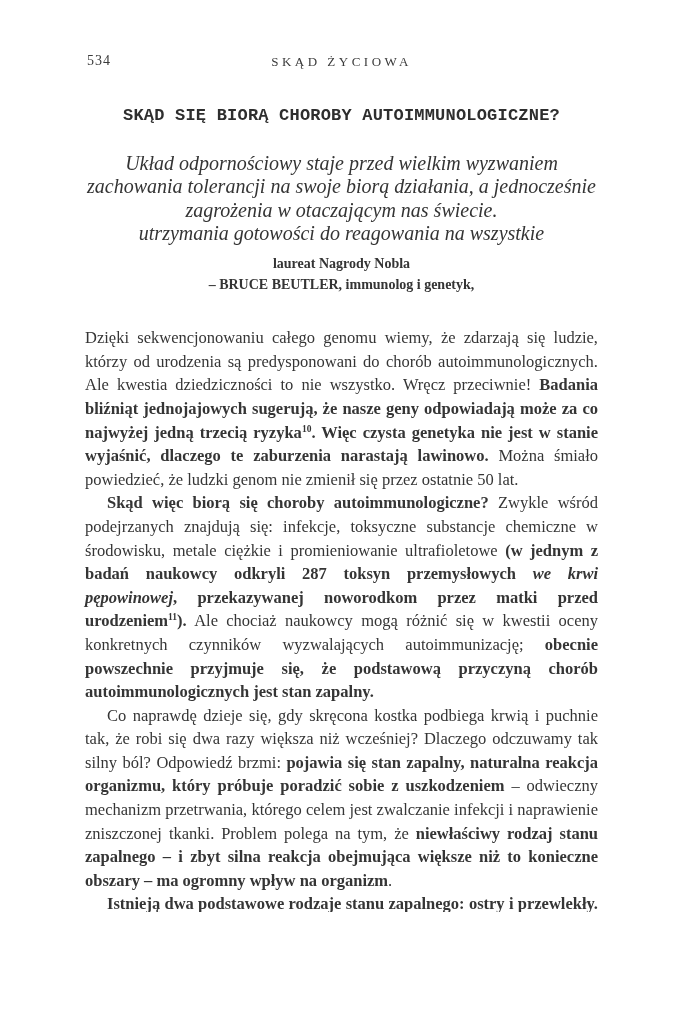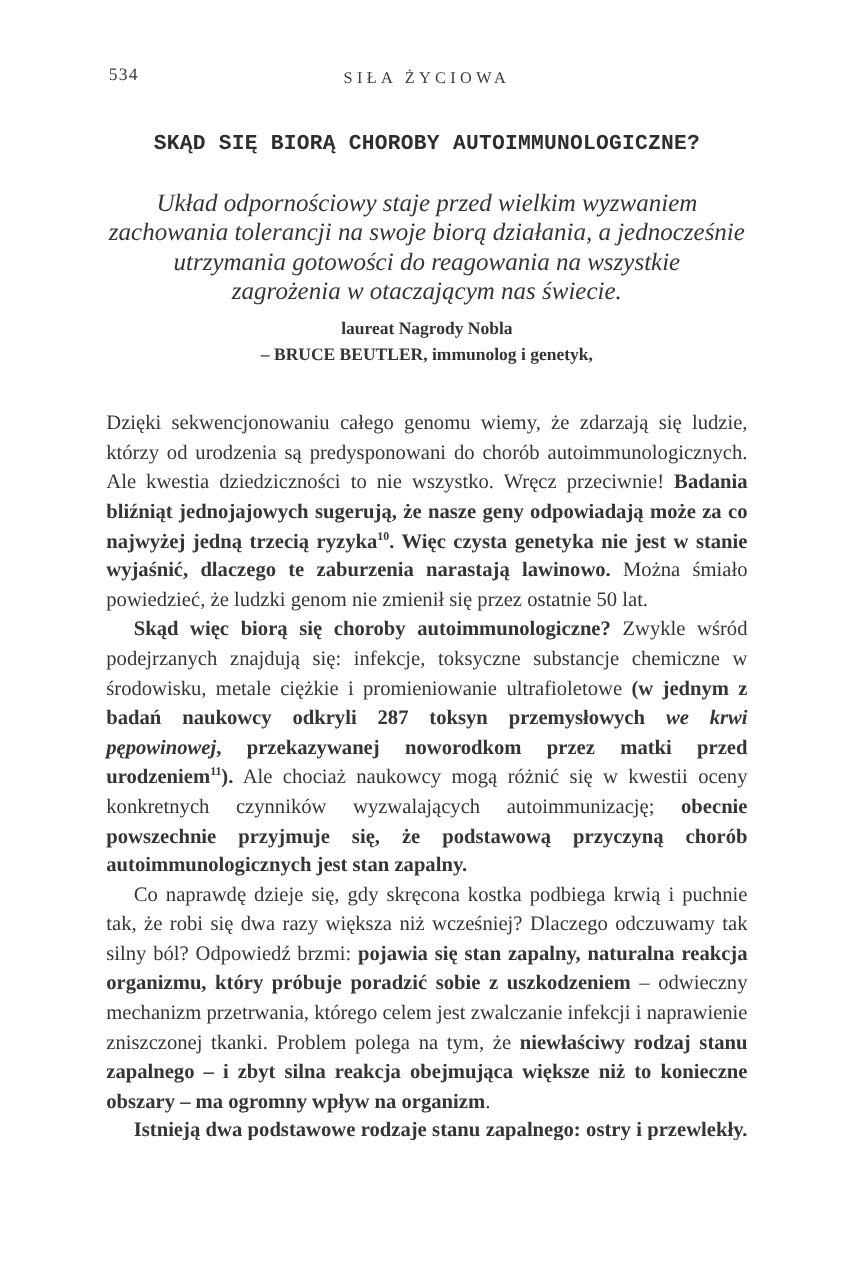--- a/index.html
+++ b/index.html
@@ -72,31 +72,31 @@
     vertical-align: 6px;
   }
 </style>
 </head>
 <body>
 
 <div class="page">
 
   <header class="running-header">
     <span class="page-num">534</span>
-    <span class="running-title">SIŁA ŻYCIOWA</span>
+    <span class="running-title">SKĄD ŻYCIOWA</span>
   </header>
 
   <h1 class="chapter-title">SKĄD SIĘ BIORĄ CHOROBY AUTOIMMUNOLOGICZNE?</h1>
 
   <section class="epigraph">
     <div class="quote">
         <div>Układ odpornościowy staje przed wielkim wyzwaniem</div>
         <div>zachowania tolerancji na swoje biorą działania, a jednocześnie</div>
+        <div>zagrożenia w otaczającym nas świecie.</div>
         <div>utrzymania gotowości do reagowania na wszystkie</div>
-        <div>zagrożenia w otaczającym nas świecie.</div>
       </div>
     <div class="attribution">
         <div>laureat Nagrody Nobla</div>
         <div>– BRUCE BEUTLER, immunolog i genetyk,</div>
       </div>
   </section>
 
   <main class="body-text">
     <p class="para no-indent"><span>Dzięki sekwencjonowaniu całego genomu wiemy, że zdarzają się ludzie, którzy od urodzenia są predysponowani do chorób autoimmunologicznych. Ale kwestia dziedziczności to nie wszystko. Wręcz przeciwnie! </span><span class="b">Badania bliźniąt jednojajowych sugerują, że nasze geny odpowiadają może za co najwyżej jedną trzecią ryzyka</span><sup class="b">10</sup><span class="b">. Więc czysta genetyka nie jest w stanie wyjaśnić, dlaczego te zaburzenia narastają lawinowo.</span><span> Można śmiało powiedzieć, że ludzki genom nie zmienił się przez ostatnie 50 lat.</span></p>
     <p class="para"><span class="b">Skąd więc biorą się choroby autoimmunologiczne?</span><span> Zwykle wśród podejrzanych znajdują się: infekcje, toksyczne substancje chemiczne w środowisku, metale ciężkie i promieniowanie ultrafioletowe </span><span class="b">(w jednym z badań naukowcy odkryli 287 toksyn przemysłowych </span><span class="b i">we krwi pępowinowej</span><span class="b">, przekazywanej noworodkom przez matki przed urodzeniem</span><sup class="b">11</sup><span class="b">).</span><span> Ale chociaż naukowcy mogą różnić się w kwestii oceny konkretnych czynników wyzwalających autoimmunizację; </span><span class="b">obecnie powszechnie przyjmuje się, że podstawową przyczyną chorób autoimmunologicznych jest stan zapalny.</span></p>

